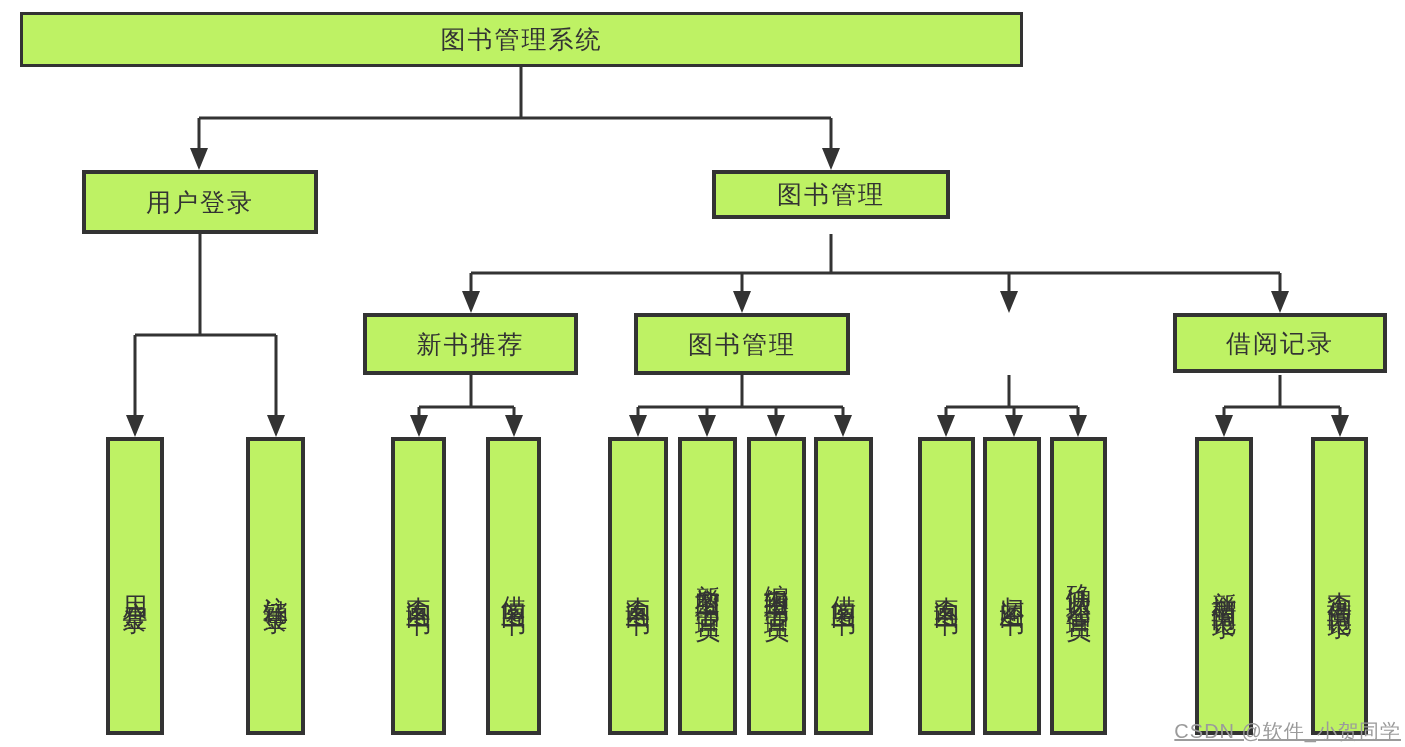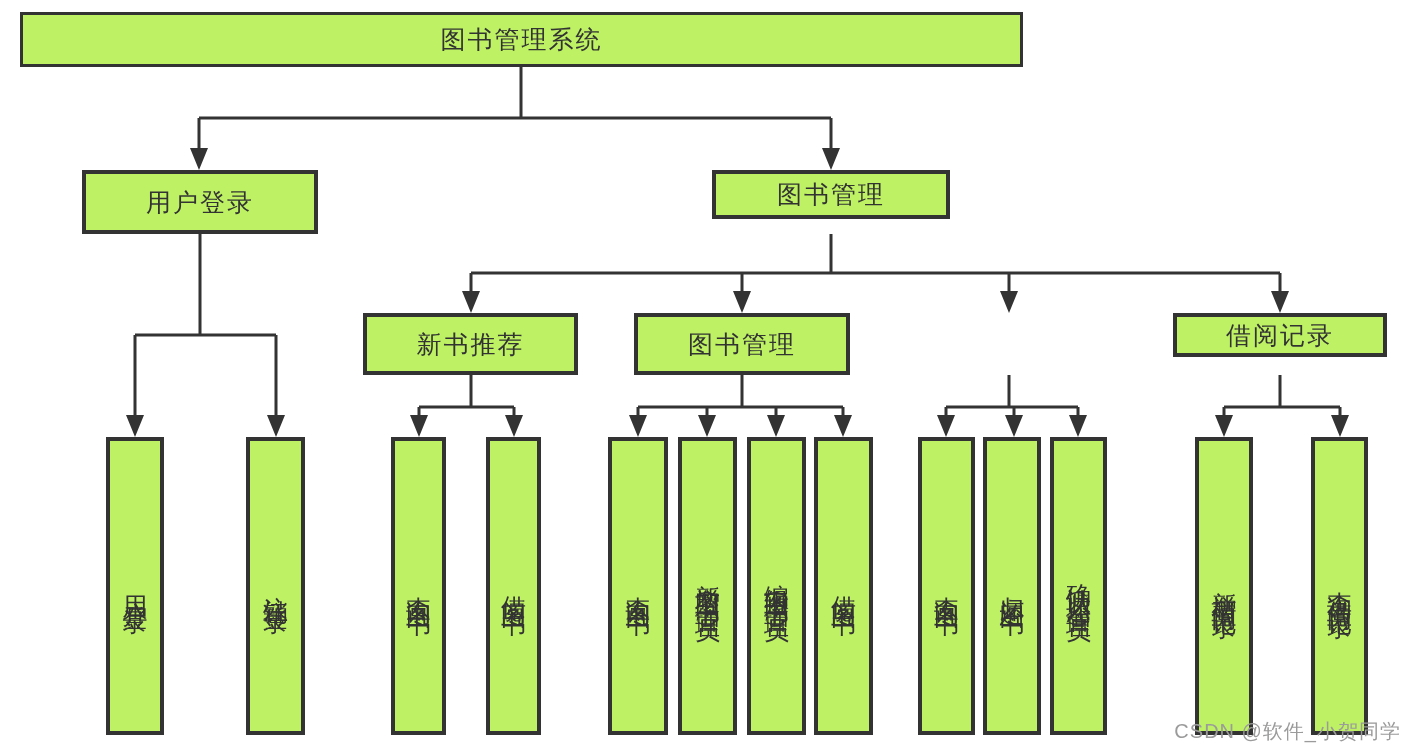--- a/index.html
+++ b/index.html
@@ -31,20 +31,21 @@
     letter-spacing:5px;
     line-height:1;
   }
   .watermark{
     position:absolute;
     right:4px;bottom:2px;
     font-size:20px;
     letter-spacing:1px;
     color:#9b9b9b;
     white-space:nowrap;
+    text-decoration:underline;
   }
 </style>
 </head>
 <body>
 
 <div class="stage">
 
   <svg class="wires" viewBox="0 0 1405 747" xmlns="http://www.w3.org/2000/svg" aria-hidden="true">
 
     <path fill="none" stroke="#333333" stroke-width="3" d="M521 67 V118 M199 118 H831 M199 118 V150 M831 118 V150
@@ -74,21 +75,21 @@
   <div class="box" style="left:712px;top:170px;width:238px;height:49px">
     <span>图书管理</span>
   </div>
 
   <div class="box" style="left:363px;top:313px;width:215px;height:62px">
     <span>新书推荐</span>
   </div>
   <div class="box" style="left:634px;top:313px;width:216px;height:62px">
     <span>图书管理</span>
   </div>
-  <div class="box" style="left:1173px;top:313px;width:214px;height:44px">
+  <div class="box" style="left:1173px;top:313px;width:214px;height:60px">
     <span>借阅记录</span>
   </div>
 
   <div class="box v" style="left:106px;top:437px;width:58px;height:298px">
     <span>用户登录</span>
   </div>
   <div class="box v" style="left:246px;top:437px;width:59px;height:298px">
     <span>注销登录</span>
   </div>
 

